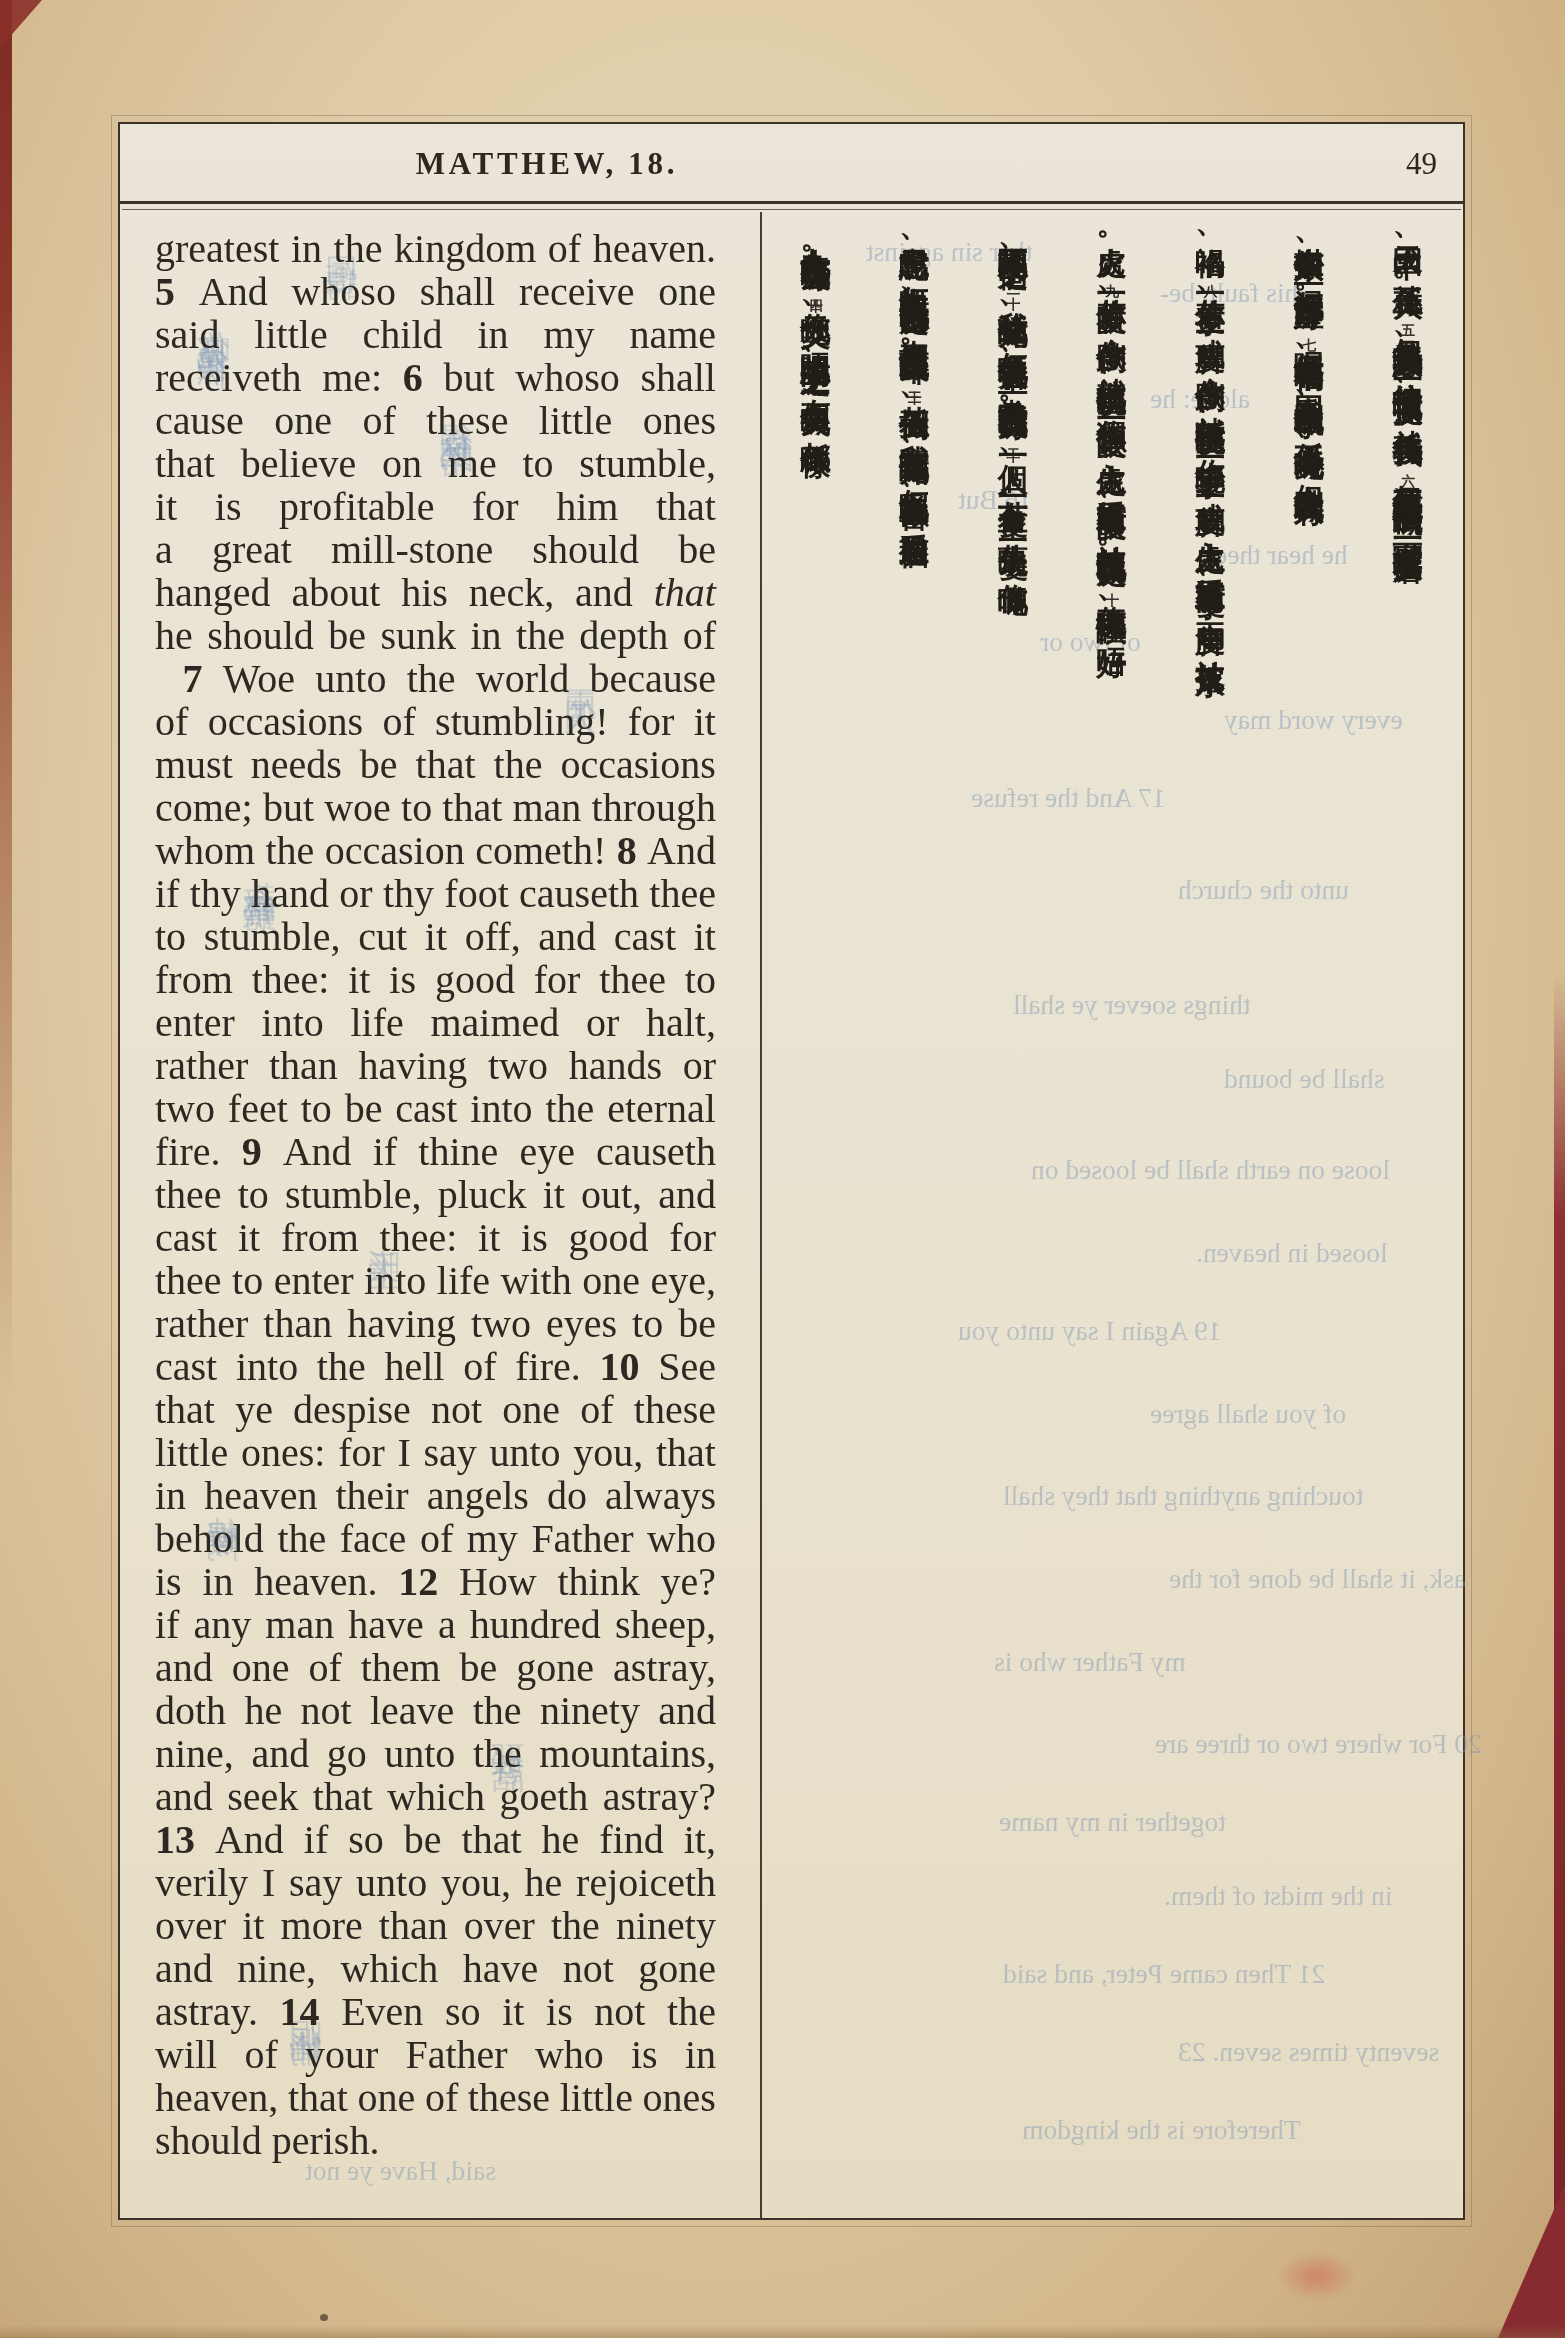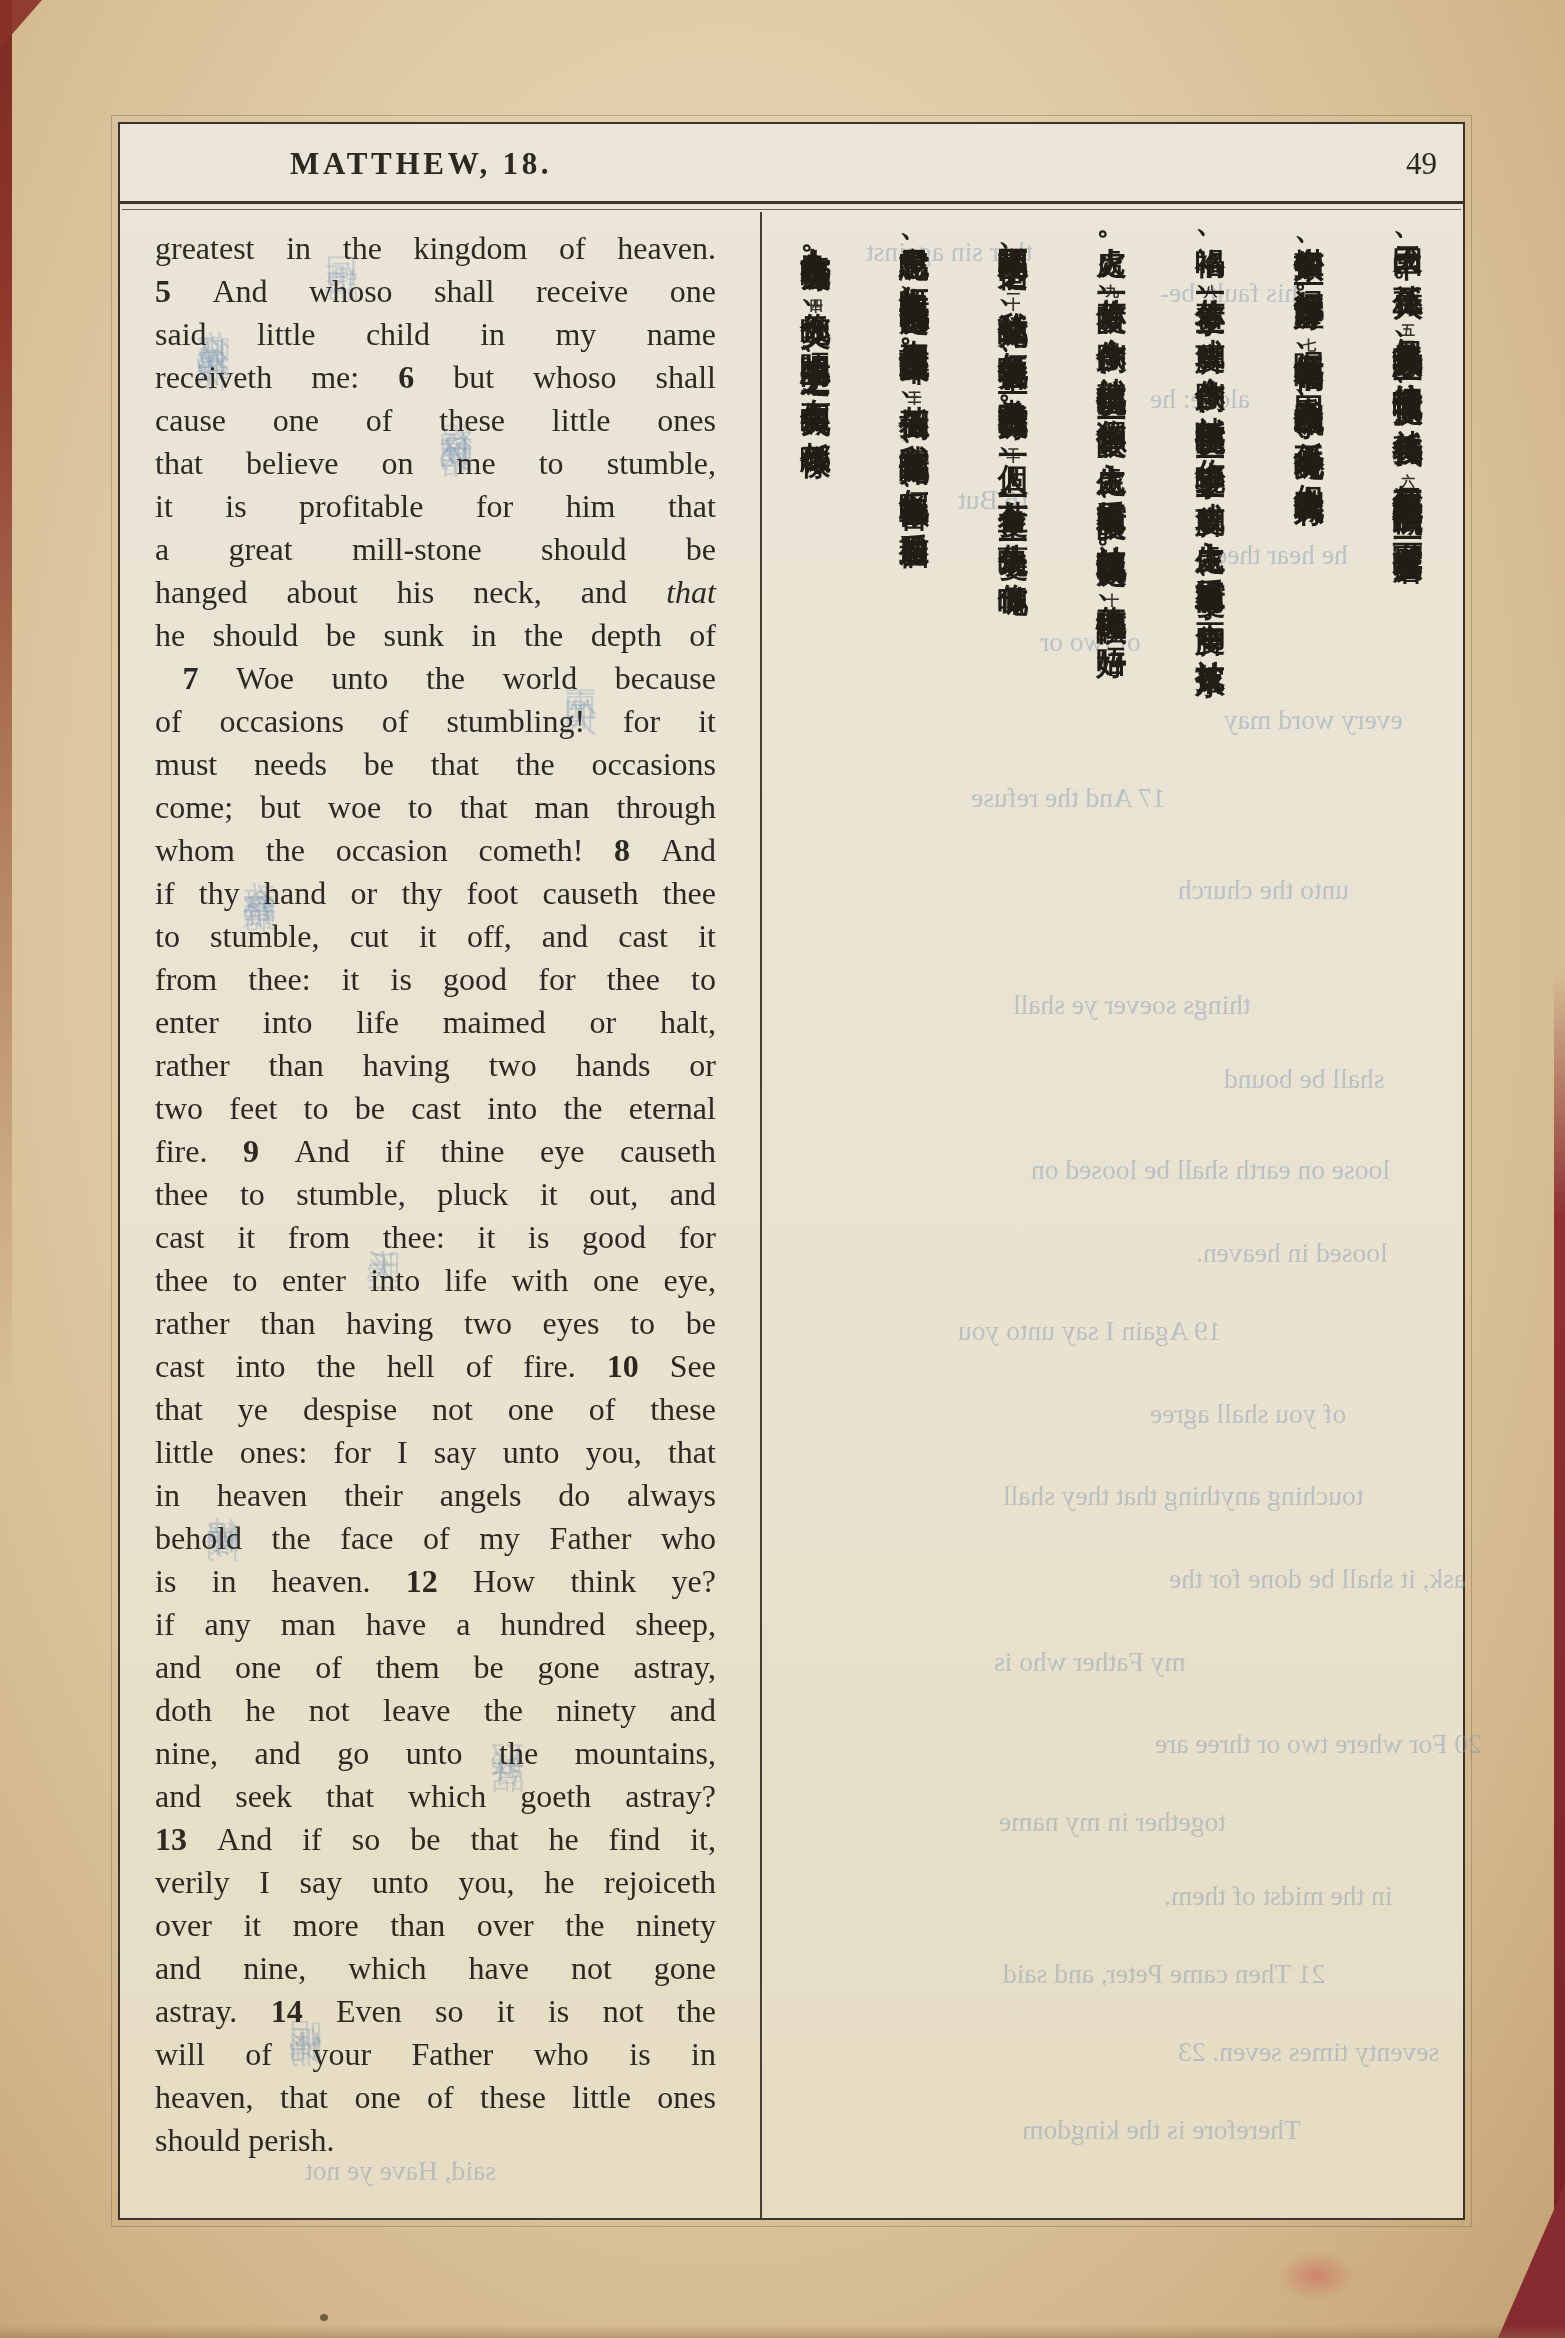--- a/index.html
+++ b/index.html
@@ -23,31 +23,31 @@
     background:radial-gradient(ellipse,rgba(206,96,84,.55) 0%,rgba(206,96,84,0) 72%);filter:blur(1.8px);}
   .ink-speck{position:absolute;left:320px;top:2314px;width:8.3px;height:7.3px;border-radius:50%;background:#55452f;opacity:.8;}
   
   #box{position:absolute;left:118px;top:122px;width:1343px;height:2094px;
     border:2.8px solid #3b3329;outline:0.9px solid rgba(104,98,86,.38);outline-offset:6.4px;
     background:linear-gradient(180deg,#eae5d8 0%,#e9e2cf 60%,#e6dcc3 100%);}
   
   #hdr{position:absolute;left:0;top:0;right:0;height:77px;}
   #hdr:after{content:"";position:absolute;left:-0.9px;right:-0.9px;bottom:-2.8px;height:2.8px;background:#3b3329;}
   .thinrule{position:absolute;left:1.8px;right:1.8px;top:85px;height:0.9px;background:rgba(59,51,41,.75);}
-  .h-eng{position:absolute;left:170px;top:22px;width:514px;text-align:left;
+  .h-eng{position:absolute;left:170px;top:22px;width:514px;text-align:center;
     font-weight:bold;font-size:31px;letter-spacing:3.7px;color:#2c2721;}
   .h-chi{position:absolute;left:836px;top:16.5px;width:478px;text-align:center;
     font-size:39px;font-weight:600;letter-spacing:14.7px;color:#262119;white-space:nowrap;}
   .h-num{position:absolute;right:26px;top:22px;font-size:31px;color:#2c2721;}
   
   #bodyrow{position:absolute;left:0;right:0;top:88px;bottom:0;}
   #divider{position:absolute;left:640px;top:0;bottom:0;width:1.8px;background:#463d30;}
   
   #ecol{position:absolute;left:0;top:14.7px;width:640px;bottom:3.7px;padding:0 44px 0 35px;
-    box-sizing:border-box;color:#2d2822;font-size:32px;z-index:1;}
+    box-sizing:border-box;color:#2d2822;font-size:40px;z-index:1;}
   .eline{height:43px;line-height:43px;display:flex;justify-content:space-between;white-space:nowrap;}
   .eline.end{display:block;}
   .eline.ind{padding-left:27.5px;}
   .eline b{font-weight:bold;}
   .eline i{font-style:italic;}
   
   #cwrap{position:absolute;left:642px;right:1.8px;top:11px;bottom:5.5px;display:flex;
     flex-direction:row-reverse;justify-content:space-between;padding:0 5.5px;overflow:hidden;z-index:1;}
   .ccol{writing-mode:vertical-rl;text-orientation:upright;height:100%;width:96px;
     font-size:30px;letter-spacing:1.8px;line-height:96px;color:#211d17;font-weight:600;

